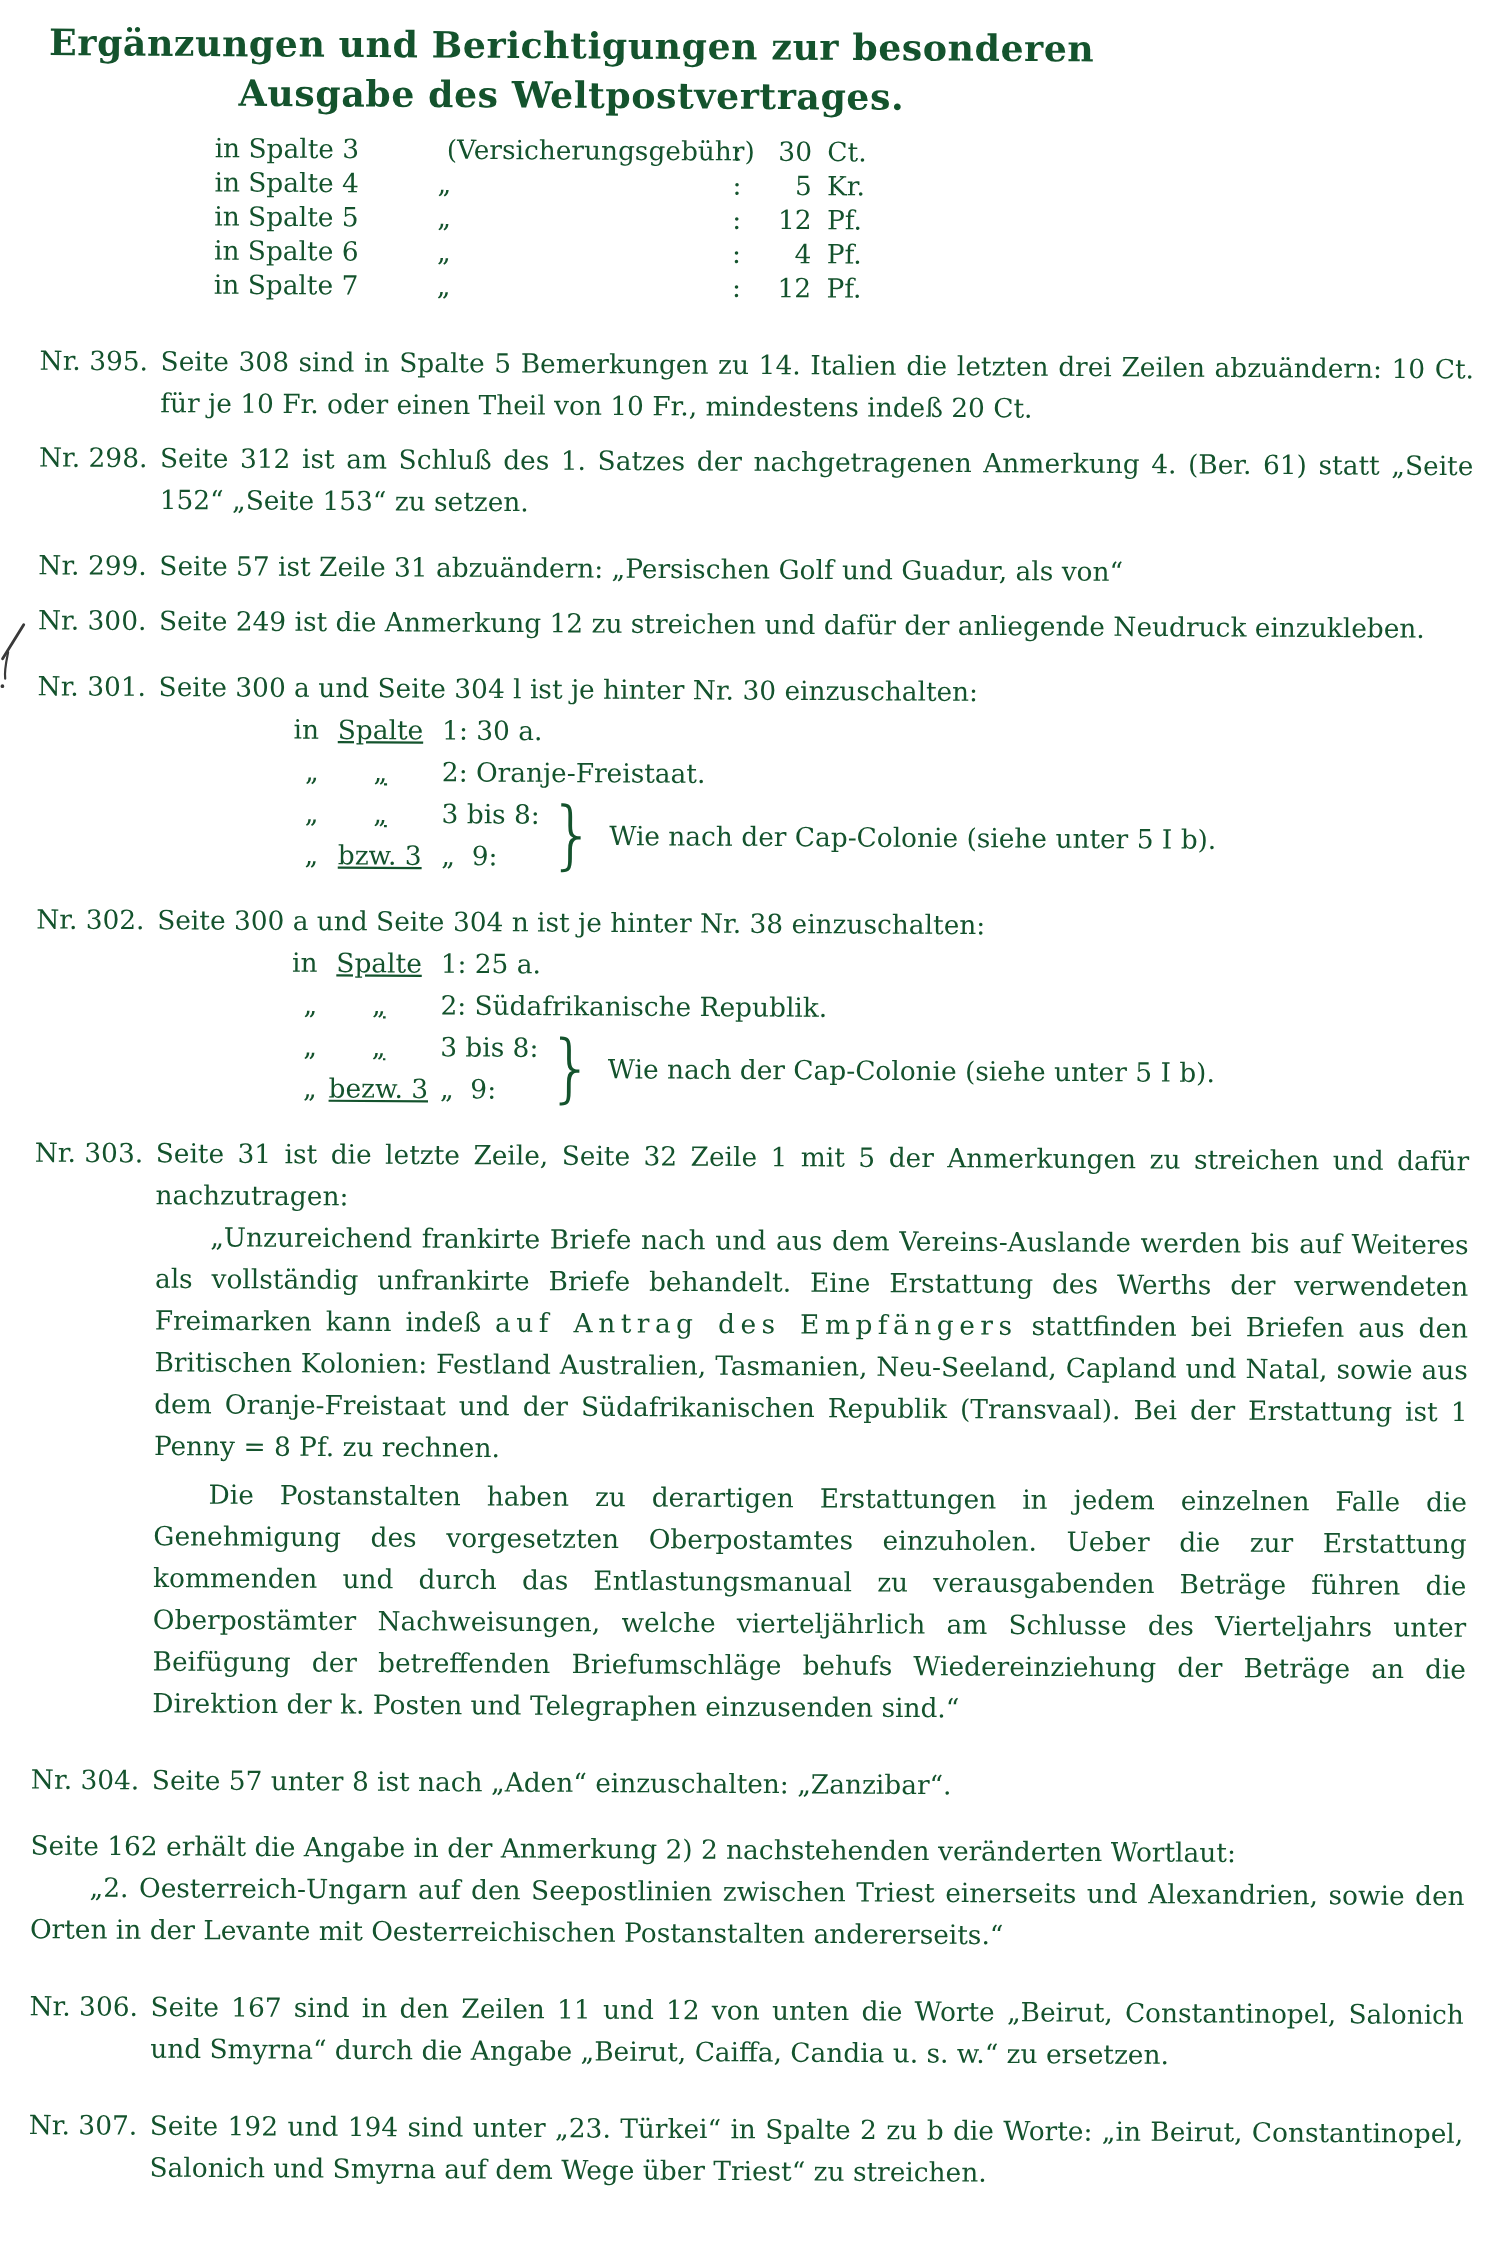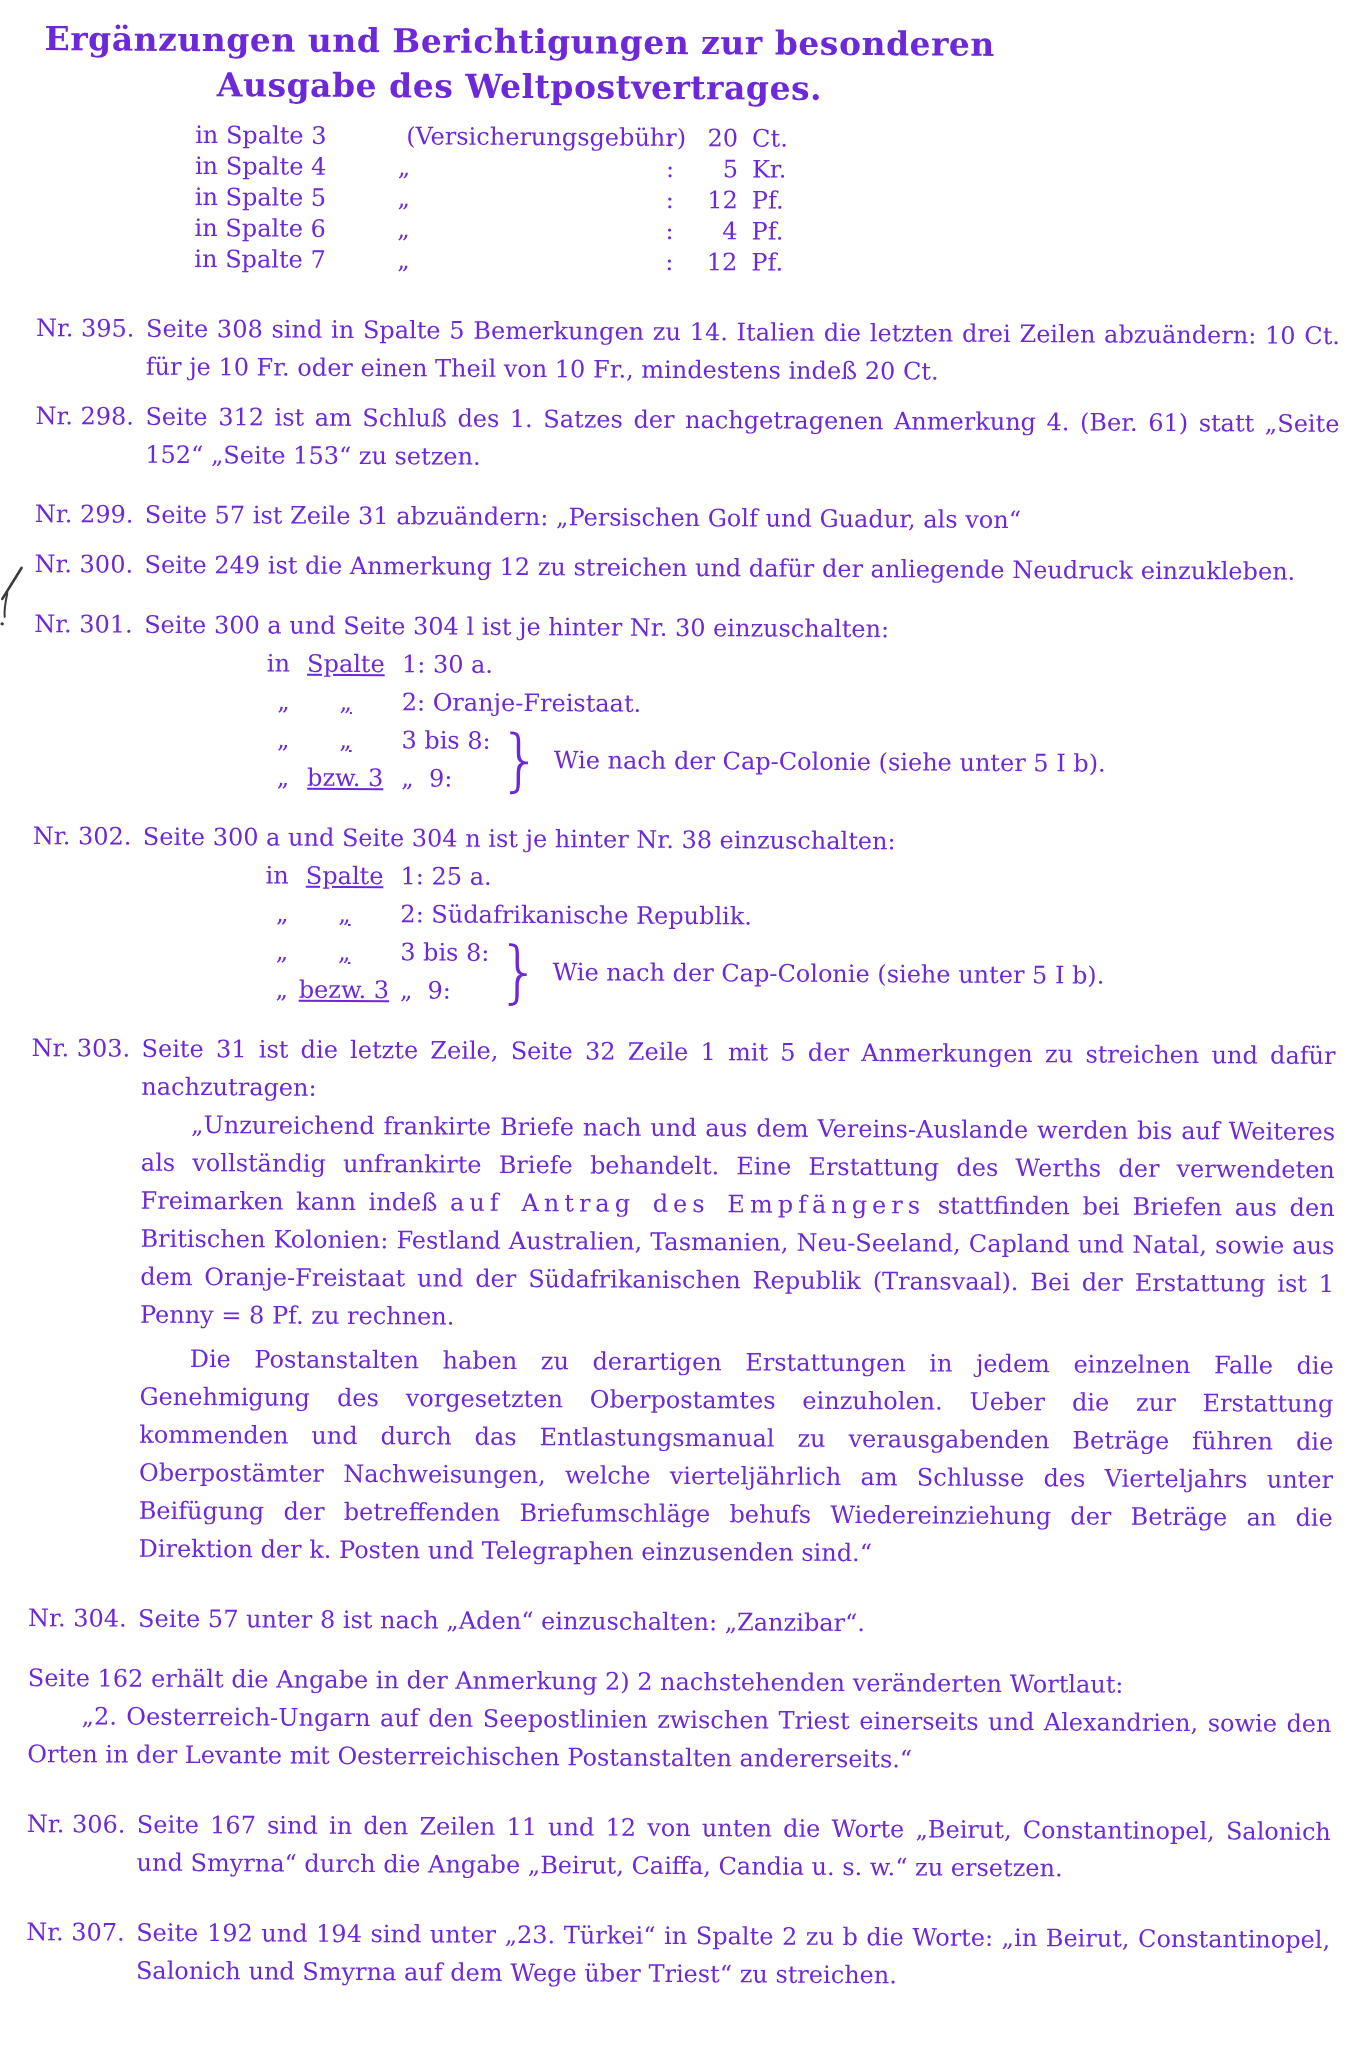--- a/index.html
+++ b/index.html
@@ -1,20 +1,20 @@
 <!DOCTYPE html>
 <html lang="de"><head>
 <meta charset="utf-8">
 <style>
   html,body{margin:0;padding:0;background:#ffffff;}
   .page{
     position:relative;
     width:1360px;height:2048px;
     background:#ffffff;
-    color:#6d28d9;
+    color:#14532d;
     font-family:"DejaVu Serif","Liberation Serif",serif;
     overflow:hidden;
   }
   .rot{transform:rotate(.35deg);transform-origin:30px 0;}
 
   
   .title-wrap{
     width:1040px;
     padding-top:16px;
     text-align:center;
@@ -75,21 +75,21 @@
     <div class="title-wrap">
       <div>Ergänzungen und Berichtigungen zur besonderen</div>
       <div>Ausgabe des Weltpostvertrages.</div>
     </div>
 
     <div class="fee">
       <div class="fee-row">
         <span class="fee-label">in Spalte 3</span>
         <span class="fee-mid paren">(Versicherungsgebühr)</span>
         <span class="fee-colon">:</span>
-        <span class="fee-amt">20</span>
+        <span class="fee-amt">30</span>
         <span class="fee-unit">Ct.</span>
       </div>
       <div class="fee-row">
         <span class="fee-label">in Spalte 4</span>
         <span class="fee-mid">„</span>
         <span class="fee-colon">:</span>
         <span class="fee-amt">5</span>
         <span class="fee-unit">Kr.</span>
       </div>
       <div class="fee-row">

